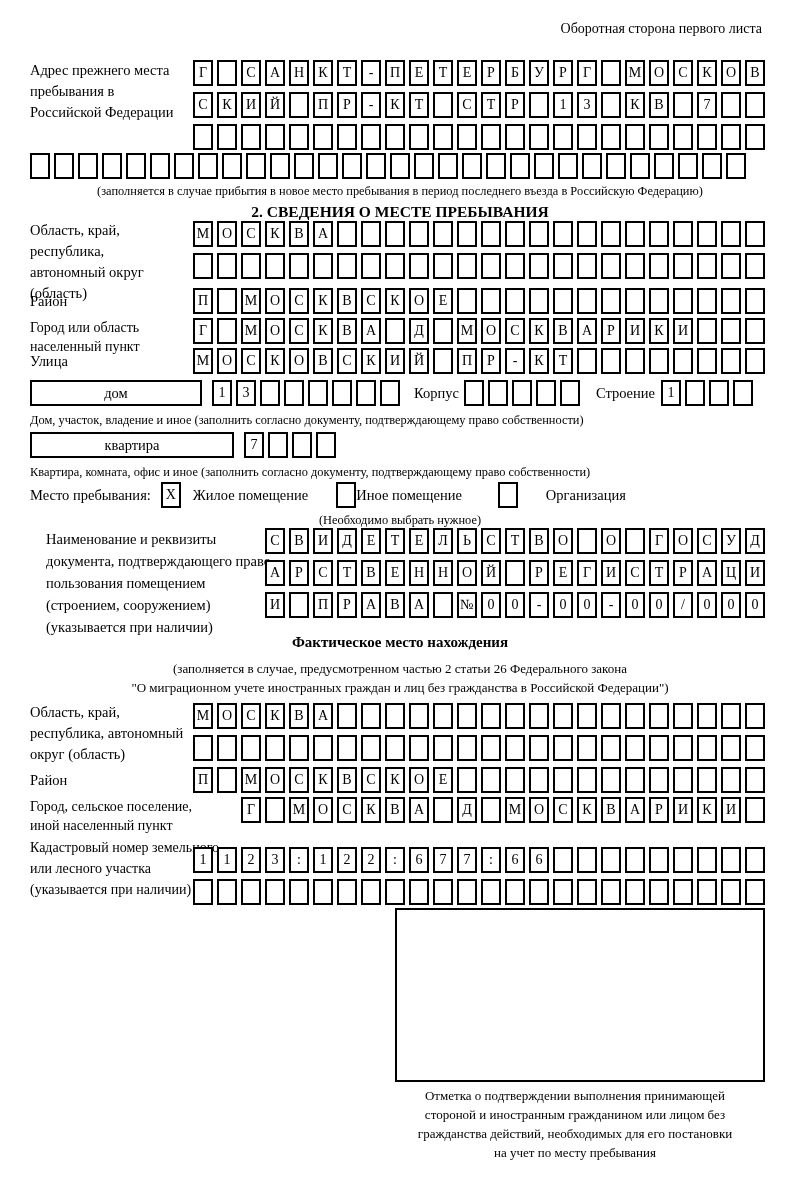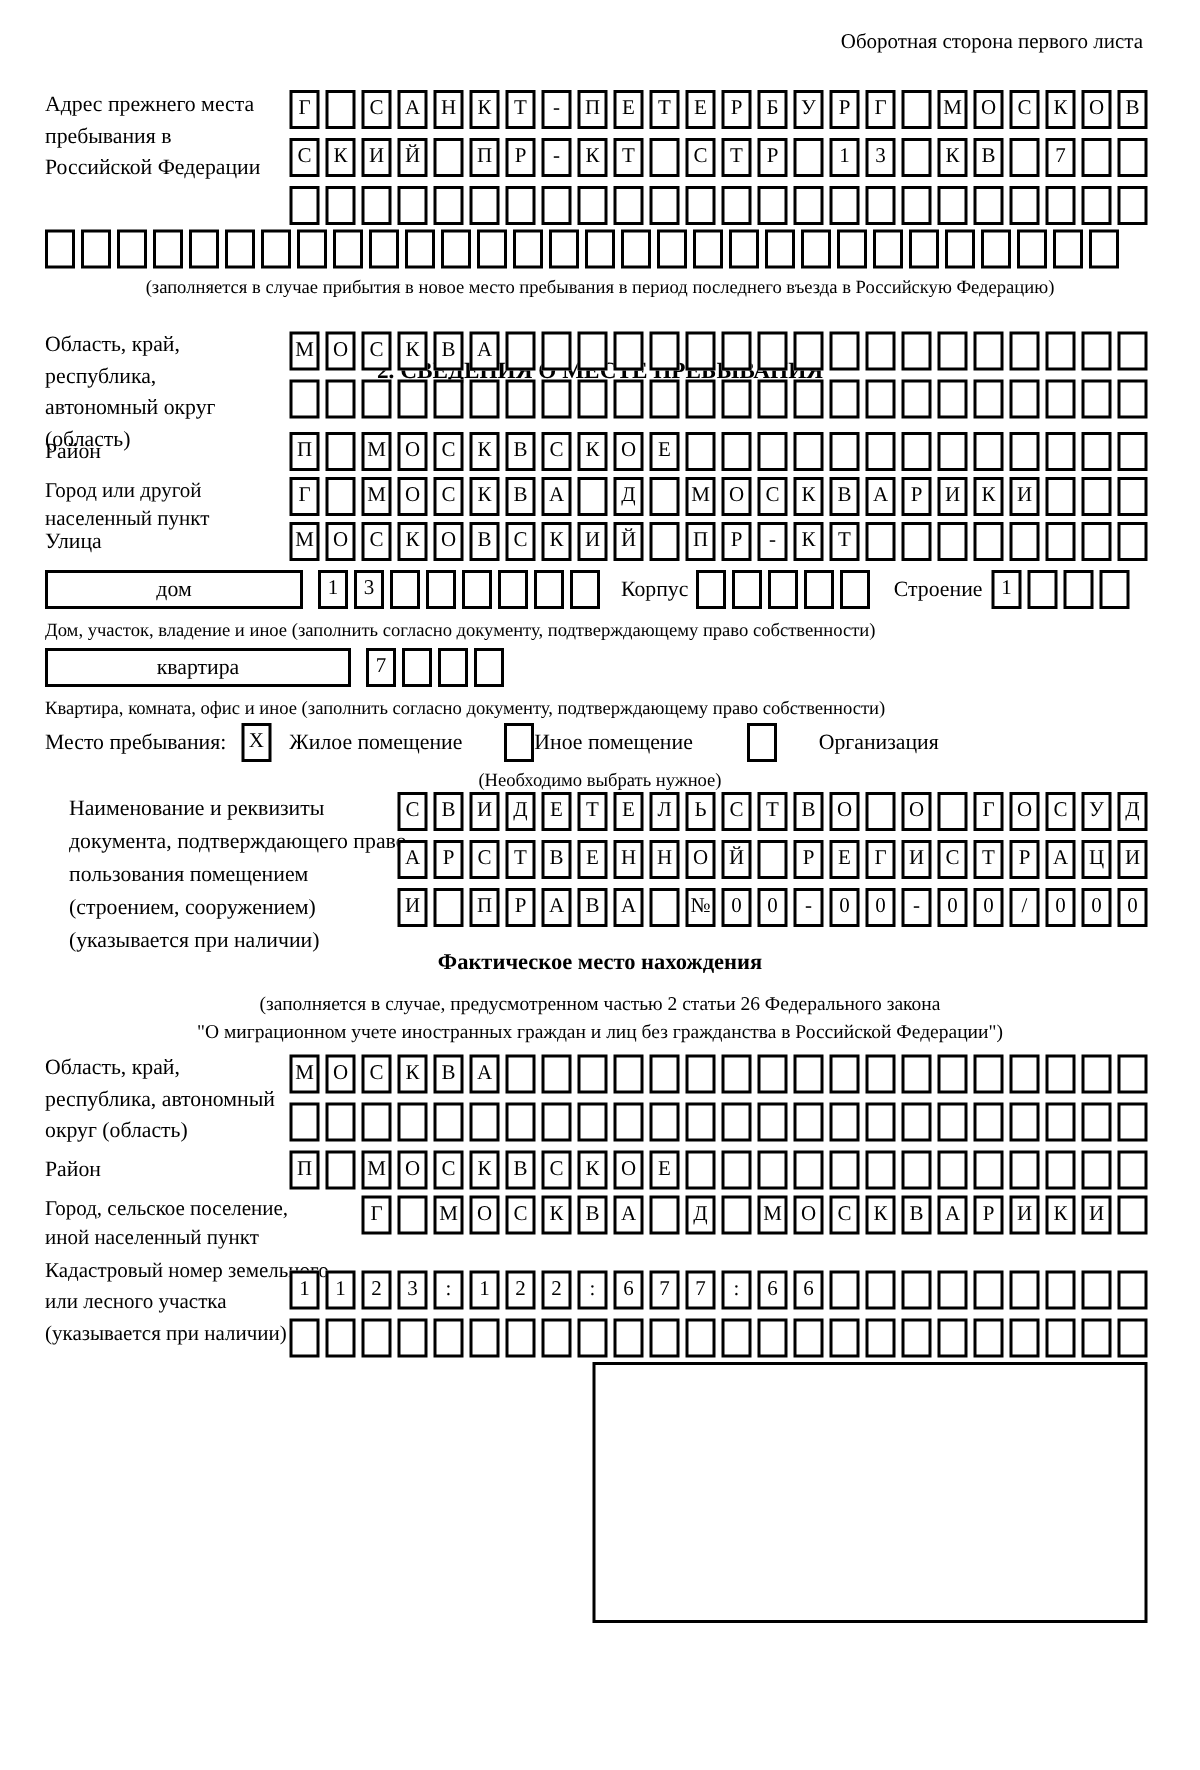--- a/index.html
+++ b/index.html
@@ -145,21 +145,21 @@
         <span class="cell"></span>
         <span class="cell"></span>
         <span class="cell"></span>
         <span class="cell"></span>
         <span class="cell"></span>
         <span class="cell"></span>
       </div>
   </div>
   <div class="note center" style="top:183px;">(заполняется в случае прибытия в новое место пребывания в период последнего въезда в Российскую Федерацию)</div>
 
-  <div class="title center" style="top:203px;margin-top:36px;">2. СВЕДЕНИЯ О МЕСТЕ ПРЕБЫВАНИЯ</div>
+  <div class="title center" style="top:203px;">2. СВЕДЕНИЯ О МЕСТЕ ПРЕБЫВАНИЯ</div>
 
   <div class="flabel" style="top:220px; left:30px; width:145px;">Область, край, республика, автономный округ (область)</div>
   <div class="cellcol" style="top:221px; right:35px;">
     <div class="cells">
         <span class="cell">М</span>
         <span class="cell">О</span>
         <span class="cell">С</span>
         <span class="cell">К</span>
         <span class="cell">В</span>
         <span class="cell">А</span>
@@ -233,21 +233,21 @@
         <span class="cell"></span>
         <span class="cell"></span>
         <span class="cell"></span>
         <span class="cell"></span>
         <span class="cell"></span>
         <span class="cell"></span>
         <span class="cell"></span>
       </div>
   </div>
 
-  <div class="flabel" style="top:318px; left:30px; width:170px; line-height:19px; font-size:14px;">Город или другой населенный пункт</div>
+  <div class="flabel" style="top:318px; left:30px; width:170px; line-height:19px; font-size:14px;">Город или область населенный пункт</div>
   <div class="cellrow" style="top:318px; right:35px;">
     <div class="cells">
         <span class="cell">Г</span>
         <span class="cell"></span>
         <span class="cell">М</span>
         <span class="cell">О</span>
         <span class="cell">С</span>
         <span class="cell">К</span>
         <span class="cell">В</span>
         <span class="cell">А</span>
@@ -594,14 +594,20 @@
         <span class="cell"></span>
         <span class="cell"></span>
         <span class="cell"></span>
         <span class="cell"></span>
         <span class="cell"></span>
       </div>
   </div>
 
   <div class="bigbox" style="top:908px; left:395px; width:366px; height:170px;"></div>
 
+  <div class="confirm-note" style="top:1086px; left:350px; width:450px;">
+    <div>Отметка о подтверждении выполнения принимающей</div>
+    <div>стороной и иностранным гражданином или лицом без</div>
+    <div>гражданства действий, необходимых для его постановки</div>
+    <div>на учет по месту пребывания</div>
+  </div>
 
 </div>
 
 </body></html>

